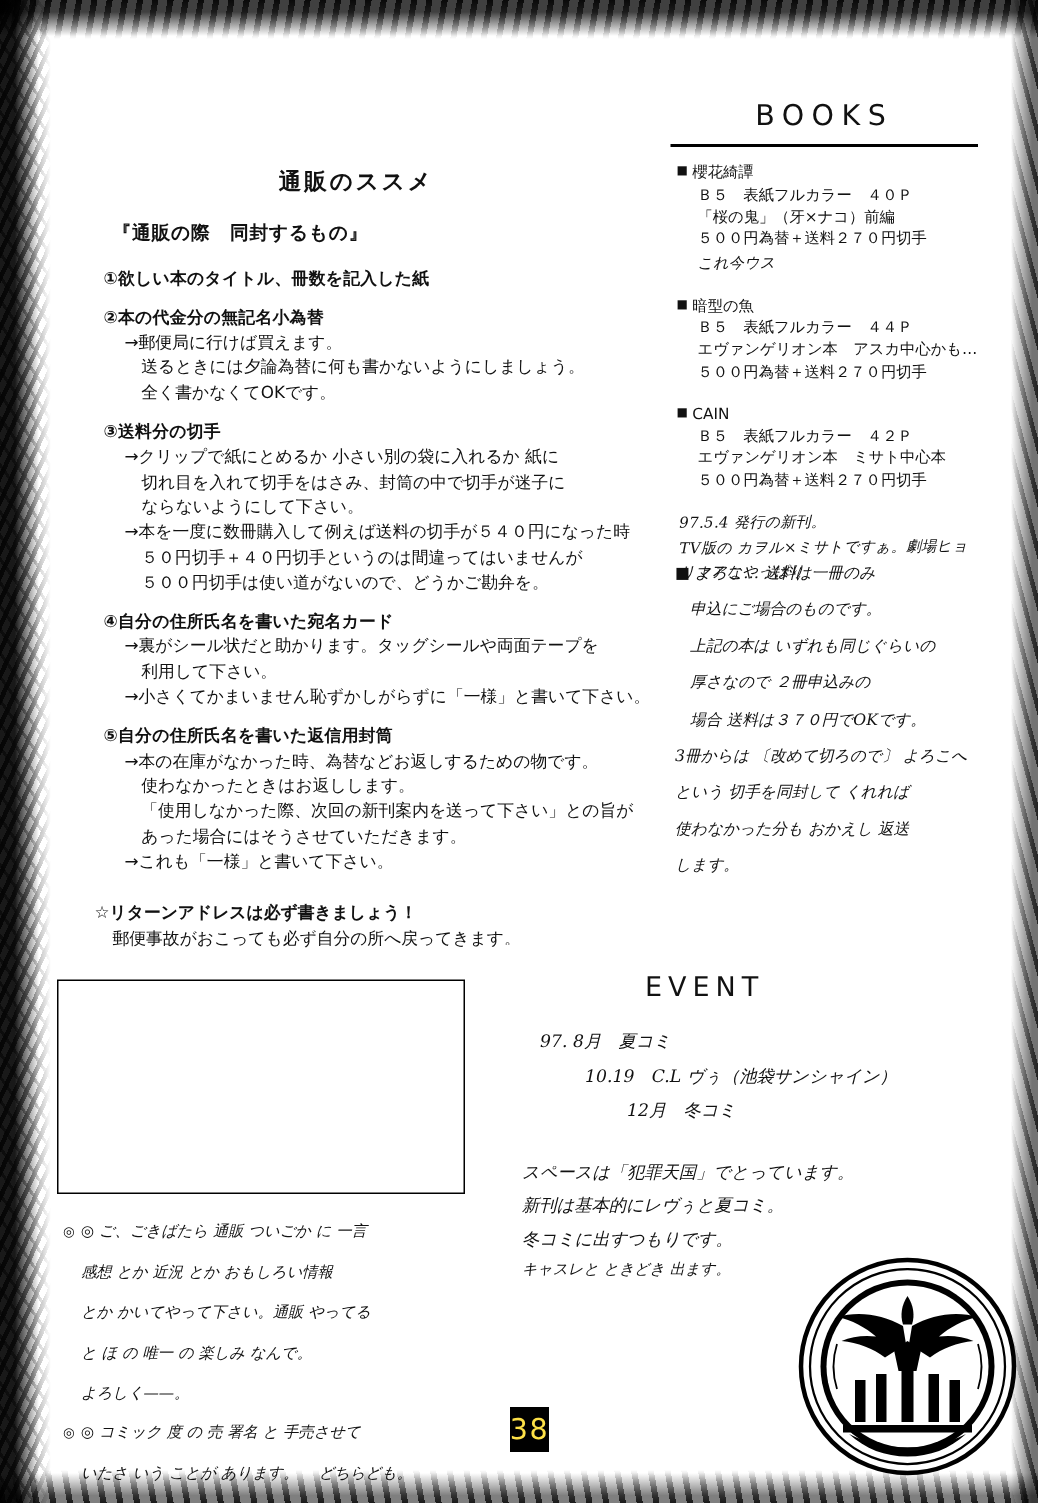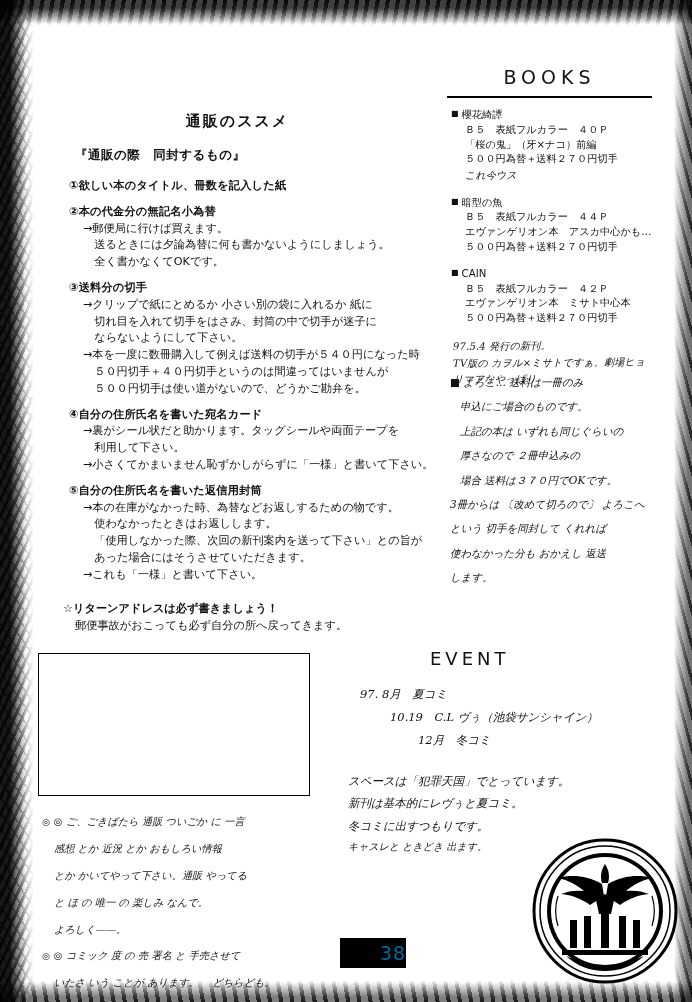--- a/index.html
+++ b/index.html
@@ -180,26 +180,25 @@
     line-height:1.85;
   }
   .note-hand p{margin:0 0 8px 0;}
   .note-hand .bul{margin-right:4px;font-size:9px;}
   .note-hand .ind{margin-left:12px;}
 
   
   #page-number{
     position:absolute;left:340px;top:938px;
     width:26px;height:30px;
-    background:#000;color:#0369a1;
+    background:#000;color:#fde047;
     font-size:19px;
     display:flex;align-items:center;justify-content:center;
     letter-spacing:1px;
     z-index:6;
-    padding-left:40px;
   }
 
   
   #seal{
     position:absolute;right:14px;bottom:18px;width:146px;height:146px;
     z-index:3;
   }
 </style>
 </head>
 <body>

